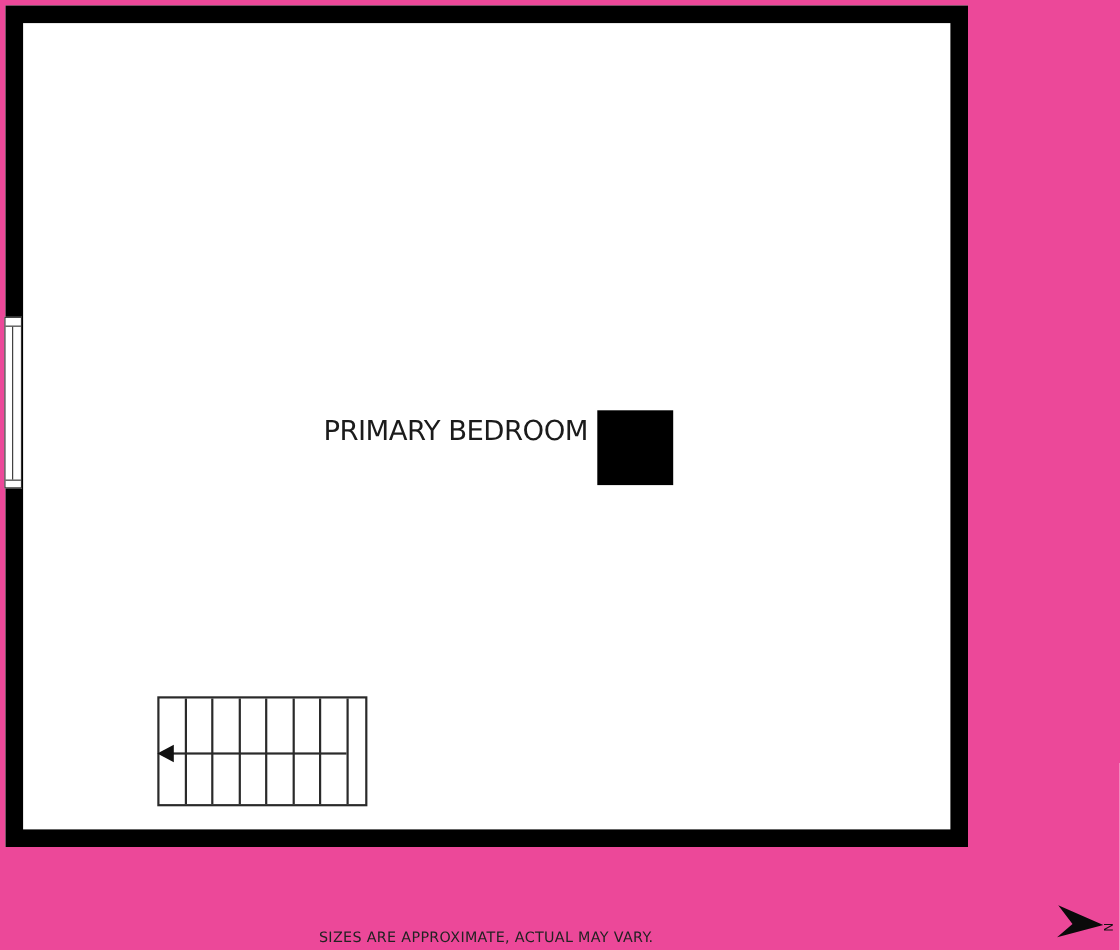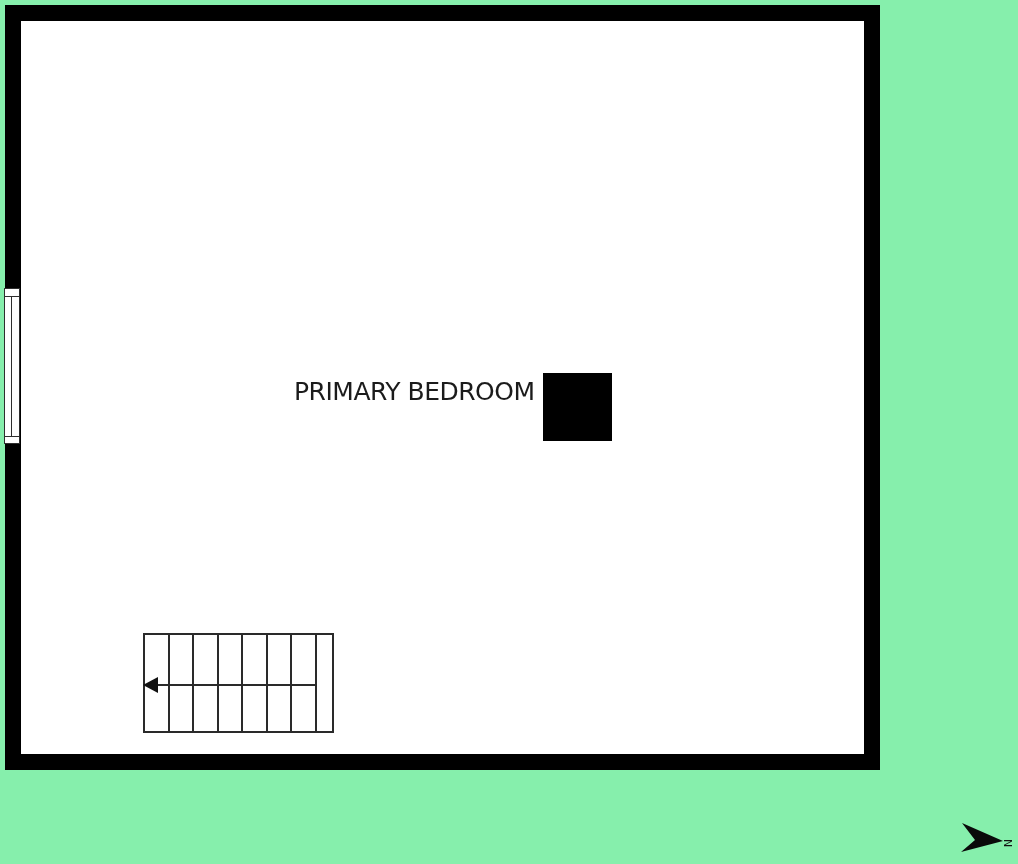--- a/index.html
+++ b/index.html
@@ -1,17 +1,17 @@
 <!DOCTYPE html>
 <html><head>
 <meta charset="utf-8">
 <style>
   html,body{margin:0;padding:0;background:#ffffff;}
   body{font-family:"DejaVu Sans","Liberation Sans",sans-serif;}
-  .canvas{position:relative;width:1018px;height:864px;background:#86efac;overflow:hidden;}
+  .canvas{position:relative;width:1018px;height:864px;background:#ec4899;overflow:hidden;}
 
   
   .building{position:absolute;left:5px;top:5px;width:875px;height:765px;
             border:16px solid #000000;box-sizing:border-box;background:#ffffff;}
 
   
   .win{position:absolute;left:4px;top:288px;width:16px;height:156px;background:#ffffff;
        border:1px solid #2e2e2e;box-sizing:border-box;z-index:2;}
   .win .cap-top{position:absolute;left:0;right:0;top:7px;height:1px;background:#2e2e2e;}
   .win .cap-bottom{position:absolute;left:0;right:0;bottom:6px;height:1px;background:#2e2e2e;}
@@ -62,20 +62,21 @@
     <div class="run-arrowhead"></div>
   <div class="divider" style="left: 23px;"></div>
       <div class="divider" style="left: 47px;"></div>
       <div class="divider" style="left: 72px;"></div>
       <div class="divider" style="left: 96px;"></div>
       <div class="divider" style="left: 121px;"></div>
       <div class="divider" style="left: 145px;"></div>
       <div class="divider" style="left: 170px;"></div>
     </div>
 
+  <div class="disclaimer">SIZES ARE APPROXIMATE, ACTUAL MAY VARY.</div>
 
   <div class="north">
     <svg width="64" height="46" viewBox="0 0 64 46">
       <polygon points="9,10 50,28 8,39 22,27" fill="#0a0a0a"></polygon>
       <text x="55" y="34" font-size="11" fill="#111111" text-anchor="middle" transform="rotate(90 55 30)" font-family="DejaVu Sans, sans-serif">N</text>
     </svg>
   </div>
 
 </div>
 

